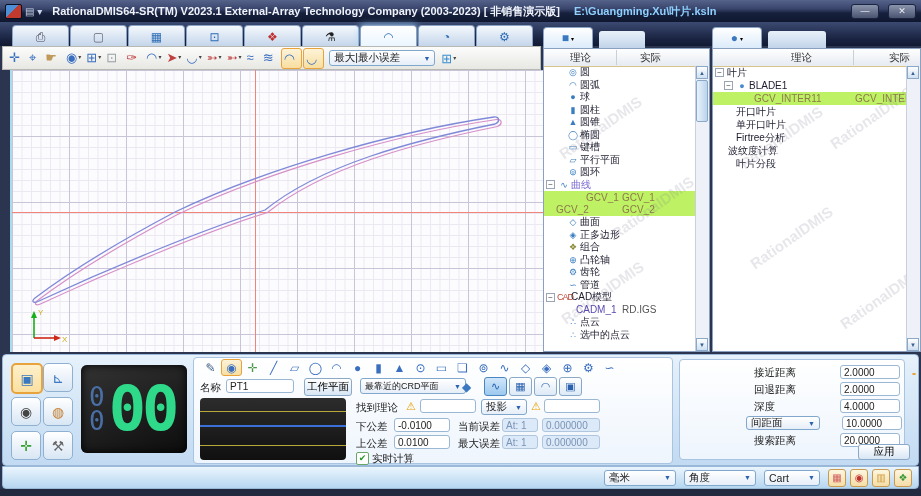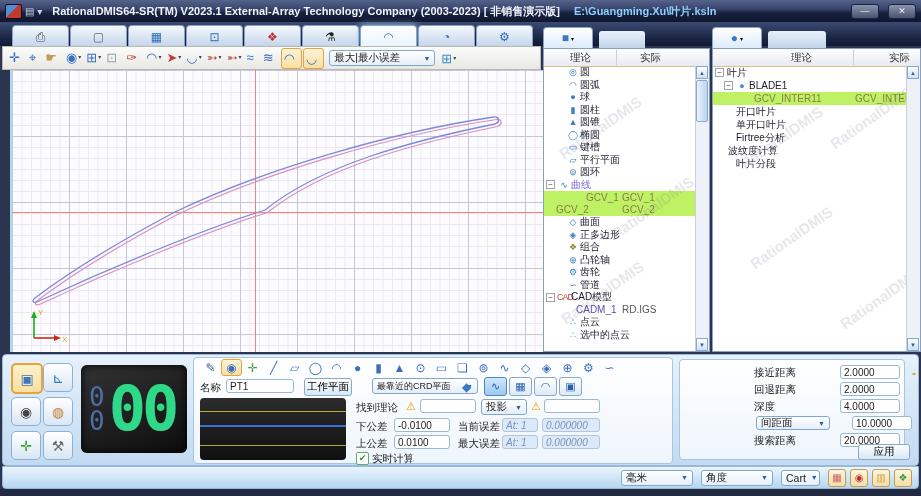--- a/index.html
+++ b/index.html
@@ -105,21 +105,21 @@
   .gbox{position:absolute;background:linear-gradient(#ffffff,#eef5fd);border:1px solid #a8c4e0;border-radius:4px;box-sizing:border-box;}
   #measure-box{left:190px;top:2px;width:480px;height:107px;}
   #param-box{left:676px;top:4px;width:226px;height:101px;}
   #feat-row{position:absolute;left:6px;top:1px;display:flex;}
   .fbtn{width:21px;height:17px;display:flex;align-items:center;justify-content:center;
     color:#2a62b0;font-size:12px;border-radius:3px;}
   .fbtn.hl{border:1px solid #e8a33d;background:linear-gradient(#fdf3d8,#f8dfa0);box-sizing:border-box;}
   .flabel{position:absolute;font-size:10.5px;color:#222;}
   .inp{position:absolute;border:1px solid #9ab8d4;border-radius:3px;background:#fff;
     font-size:10px;padding:0 3px;height:14px;box-sizing:border-box;font-family:"Liberation Sans",sans-serif;color:#222;}
-  .inp.dis{background:#dce9f8;color:#7a94b4;border-color:#b0c6dc;font-style:italic;}
+  .inp.dis{background:#dce9f8;color:#7a94b4;border-color:#b0c6dc;}
   .btn{position:absolute;border:1px solid #8aa8c8;border-radius:3px;height:16px;
     background:linear-gradient(#ffffff,#d8e6f4);font-size:10.5px;display:flex;align-items:center;justify-content:center;}
   .warn{position:absolute;color:#e8a000;font-size:11px;}
   #graph{position:absolute;left:6px;top:40px;width:146px;height:62px;border-radius:4px;
     background:linear-gradient(#2c2c2c,#101010);overflow:hidden;}
   #graph .yline{position:absolute;left:0;right:0;height:1px;background:#b8a83a;}
   #graph .bline{position:absolute;left:0;right:0;height:2px;background:#3a6fd8;}
   .cb{position:absolute;width:11px;height:11px;border:1px solid #6aa86a;border-radius:2px;background:#fff;
     color:#2a9a2a;font-size:9px;line-height:10px;text-align:center;}
   #tgl-group{position:absolute;left:290px;top:0px;display:flex;gap:2px;}
@@ -630,21 +630,21 @@
         <div class="fbtn">
         <span style="color: rgb(58, 111, 192);">⚙</span>
       </div>
         <div class="fbtn">
         <span style="color: rgb(58, 111, 192);">∽</span>
       </div>
       </div>
     <span class="flabel" style="left:6px;top:23px">名称</span>
     <input class="inp" style="left: 32px; top: 21px; width: 68px;" value="PT1">
     <div class="btn" style="left:110px;top:20px;width:46px">工作平面</div>
-    <div class="dd" style="position:absolute;left:178px;top:20px;width:106px">
+    <div class="dd" style="position:absolute;left:166px;top:20px;width:106px">
       <span style="font-size:9px">最靠近的CRD平面</span>
         <span class="caret">▼</span>
     </div>
     <span class="flabel" style="left:268px;top:22px;color:#3a78c0;font-size:12px">◆</span>
     <div id="tgl-group" style="top:19px">
 
     <div class="tgl sel">
         <span>∿</span>
       </div>
         <div class="tgl">
@@ -707,21 +707,21 @@
         <div class="prow" style="position: absolute; left: 0px; right: 0px; top: 22px; height: 14px;">
         <span class="prow-label plain" style="top: 1px;">回退距离</span>
 
         <input class="inp prow-inp" value="2.0000" style="top: 0px;">
       </div>
         <div class="prow" style="position: absolute; left: 0px; right: 0px; top: 39px; height: 14px; padding-left: 48px;">
         <span class="prow-label plain" style="top: 1px;">深度</span>
 
         <input class="inp prow-inp" value="4.0000" style="top: 0px;">
       </div>
-        <div class="prow ddrow" style="position: absolute; left: 12px; right: 0px; top: 56px; height: 14px;">
+        <div class="prow ddrow" style="position: absolute; left: 2px; right: 0px; top: 56px; height: 14px;">
 
         <span class="prow-dd dd" style="position: absolute; left: 64px; width: 74px; display: flex; top: 0px; height: 14px;">
           <span>间距面</span>
             <span class="caret">▼</span>
         </span>
         <input class="inp prow-inp" value="10.0000" style="top: 0px;">
       </div>
         <div class="prow" style="position: absolute; left: 0px; right: 0px; top: 73px; height: 14px;">
         <span class="prow-label plain" style="top: 1px;">搜索距离</span>
 
@@ -744,21 +744,21 @@
 
 <div id="statusbar">
   <div class="dd sb-dd">
     <span>毫米</span>
       <span class="caret">▼</span>
   </div>
   <div class="dd sb-dd">
     <span>角度</span>
       <span class="caret">▼</span>
   </div>
-  <div class="dd sb-dd" style="width:39px">
+  <div class="dd sb-dd" style="width:56px">
     <span>Cart</span>
       <span class="caret">▼</span>
   </div>
   <span style="display:flex;gap:4px">
 
   <span class="sbtn">
       <span style="color: rgb(208, 96, 96);">▦</span>
     </span>
       <span class="sbtn">
       <span style="color: rgb(192, 48, 48);">◉</span>

